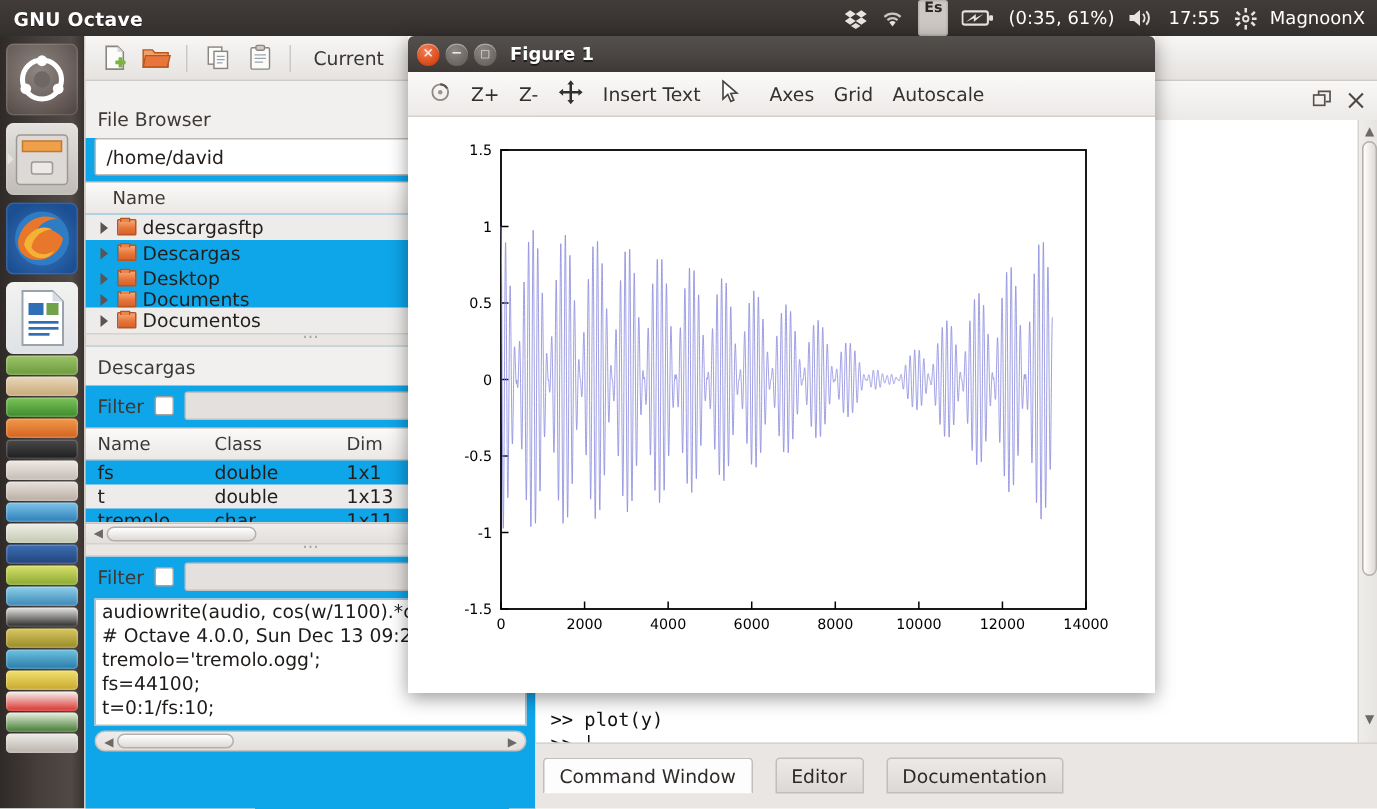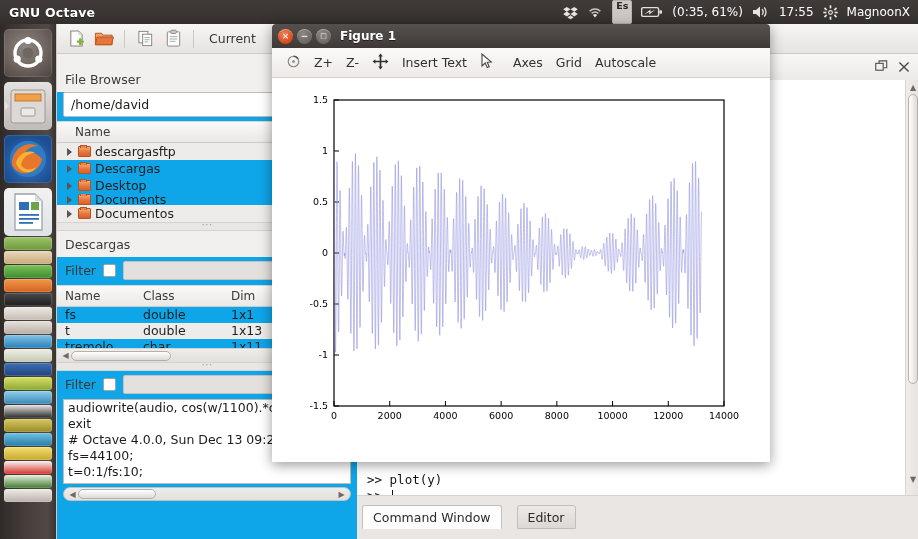--- a/index.html
+++ b/index.html
@@ -470,22 +470,22 @@
       </div>
       <div class="panel-splitter"></div>
 
       <div class="filter-row">
         <span>Filter</span>
         <span class="filter-box"></span>
         <span class="filter-field"></span>
       </div>
       <div class="hist-list" style="height:85px">
         <div>audiowrite(audio, cos(w/1100).*co</div>
-        <div>exit</div>
         <div># Octave 4.0.0, Sun Dec 13 09:20:5</div>
+        <div>tremolo='tremolo.ogg';</div>
         <div>fs=44100;</div>
         <div>t=0:1/fs:10;</div>
       </div>
       <div class="hscroll" style="margin:3px 6px 0 6px;border:1px solid #c6c1bd;border-radius:7px">
         <span class="hs-arrow">◀</span>
         <span class="thumb" style="width:78px"></span>
         <span style="flex:1"></span>
         <span class="hs-arrow">▶</span>
       </div>
     </div>
@@ -511,20 +511,21 @@
       <div id="cmd-vscroll">
         <div class="vs-btn">▲</div>
         <div class="vs-thumb" style="height:290px"></div>
         <div class="vs-btn" style="margin-top:88px">▼</div>
       </div>
     </div>
 
     <div id="bottom-tabs">
       <div class="tab active">Command Window</div>
       <div class="tab">Editor</div>
+      <div class="tab">Documentation</div>
     </div>
   </div>
 
   <div id="figure-window">
     <div id="fig-titlebar">
       <div class="wb wb-close">
         <span>×</span>
       </div>
       <div class="wb wb-min">
         <span>−</span>

